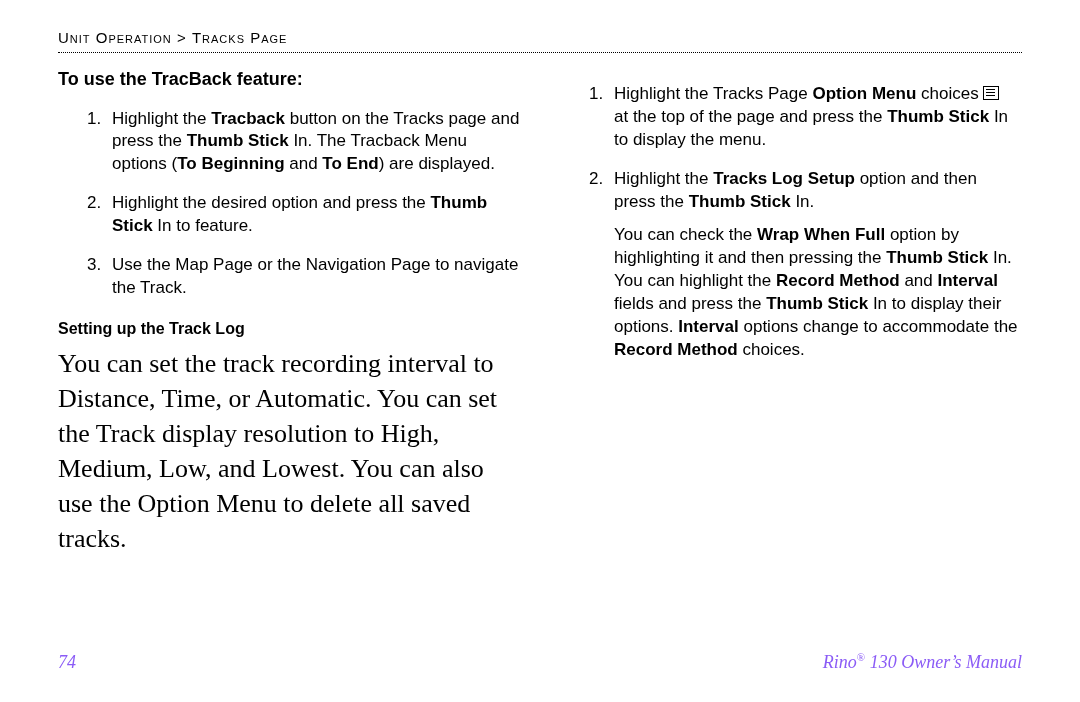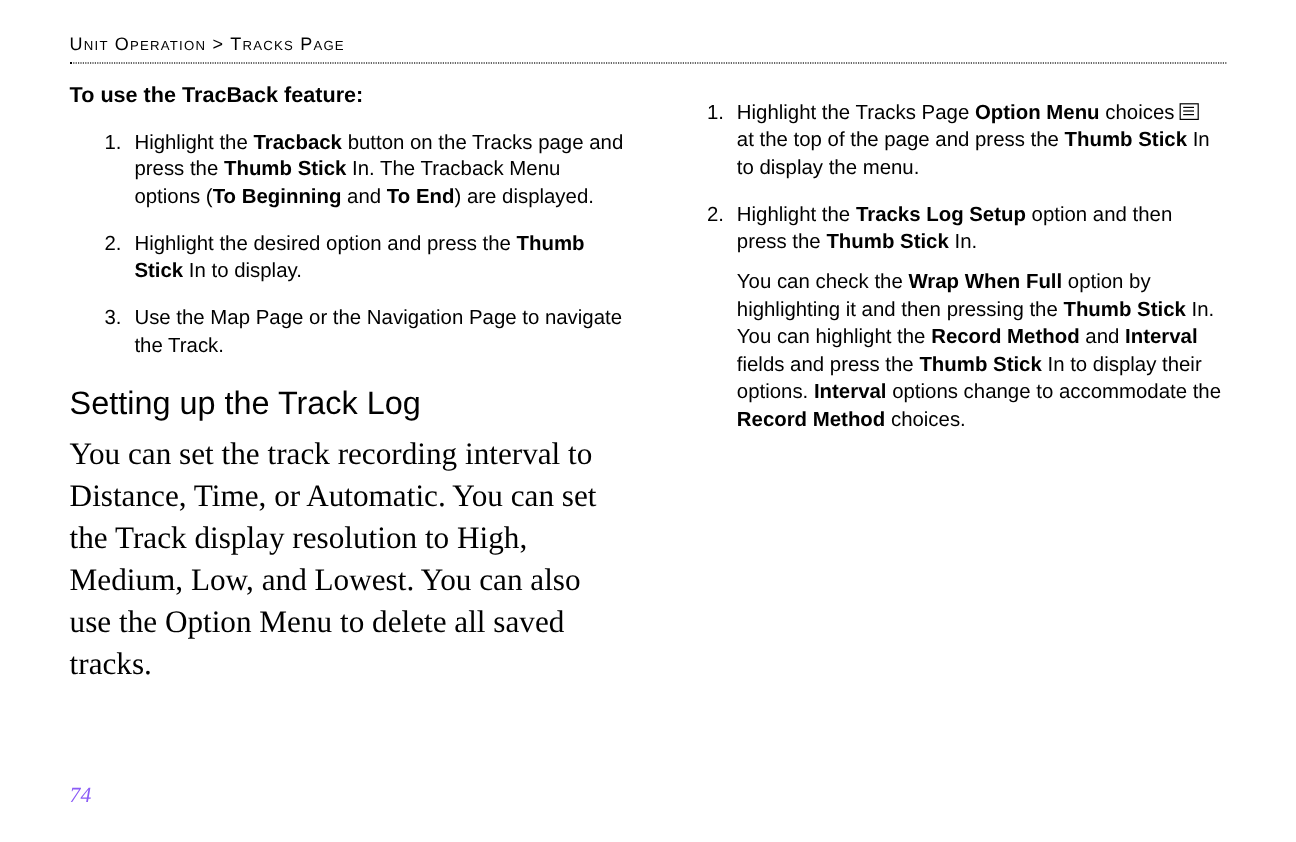--- a/index.html
+++ b/index.html
@@ -39,22 +39,22 @@
   .col {
     flex: 1 1 50%;
     min-width: 0;
   }
   .sec-head {
     font-weight: bold;
     font-size: 18px;
     margin: 0 0 6px 0;
   }
   .h2 {
-    font-weight: normal;
-    font-size: 27px;
+    font-weight: bold;
+    font-size: 16px;
     margin: 18px 0 6px 0;
   }
   ol {
     margin: 0;
     padding-left: 48px;
   }
   ol li {
     margin: 16px 0 10px 0;
     padding-left: 6px;
   }
@@ -106,21 +106,21 @@
 
   <div class="cols">
 
     <div class="col">
       <div class="sec-head">To use the TracBack feature:</div>
       <ol>
         <li>
           <span>Highlight the </span><b>Tracback</b><span> button on the Tracks page and press the </span><b>Thumb Stick</b><span> In. The Tracback Menu options (</span><b>To Beginning</b><span> and </span><b>To End</b><span>) are displayed.</span>
         </li>
         <li>
-          <span>Highlight the desired option and press the </span><b>Thumb Stick</b><span> In to display.</span>
+          <span>Highlight the desired option and press the </span><b>Thumb Stick</b><span> In to feature.</span>
         </li>
         <li>
           <span>Use the Map Page or the Navigation Page to navigate the Track.</span>
         </li>
       </ol>
 
       <div class="h2">Setting up the Track Log</div>
       <div class="serif">You can set the track recording interval to Distance, Time, or Automatic. You can set the Track display resolution to High, Medium, Low, and Lowest. You can also use the Option Menu to delete all saved tracks.</div>
     </div>
 
@@ -135,15 +135,18 @@
       </ol>
       <div class="indent-block" style="margin-left:54px; margin-top:2px;">
         <span>You can check the </span><b>Wrap When Full</b><span> option by highlighting it and then pressing the </span><b>Thumb Stick</b><span> In. You can highlight the </span><b>Record Method</b><span> and </span><b>Interval</b><span> fields and press the </span><b>Thumb Stick</b><span> In to display their options. </span><b>Interval</b><span> options change to accommodate the </span><b>Record Method</b><span> choices.</span>
       </div>
     </div>
 
   </div>
 
   <div class="footer">
     <span>74</span>
+    <span>
+      <span>Rino</span><sup style="font-style:normal; font-size:11px;">®</sup><span> 130 Owner’s Manual</span>
+    </span>
   </div>
 
 </div>
 
 </body></html>

